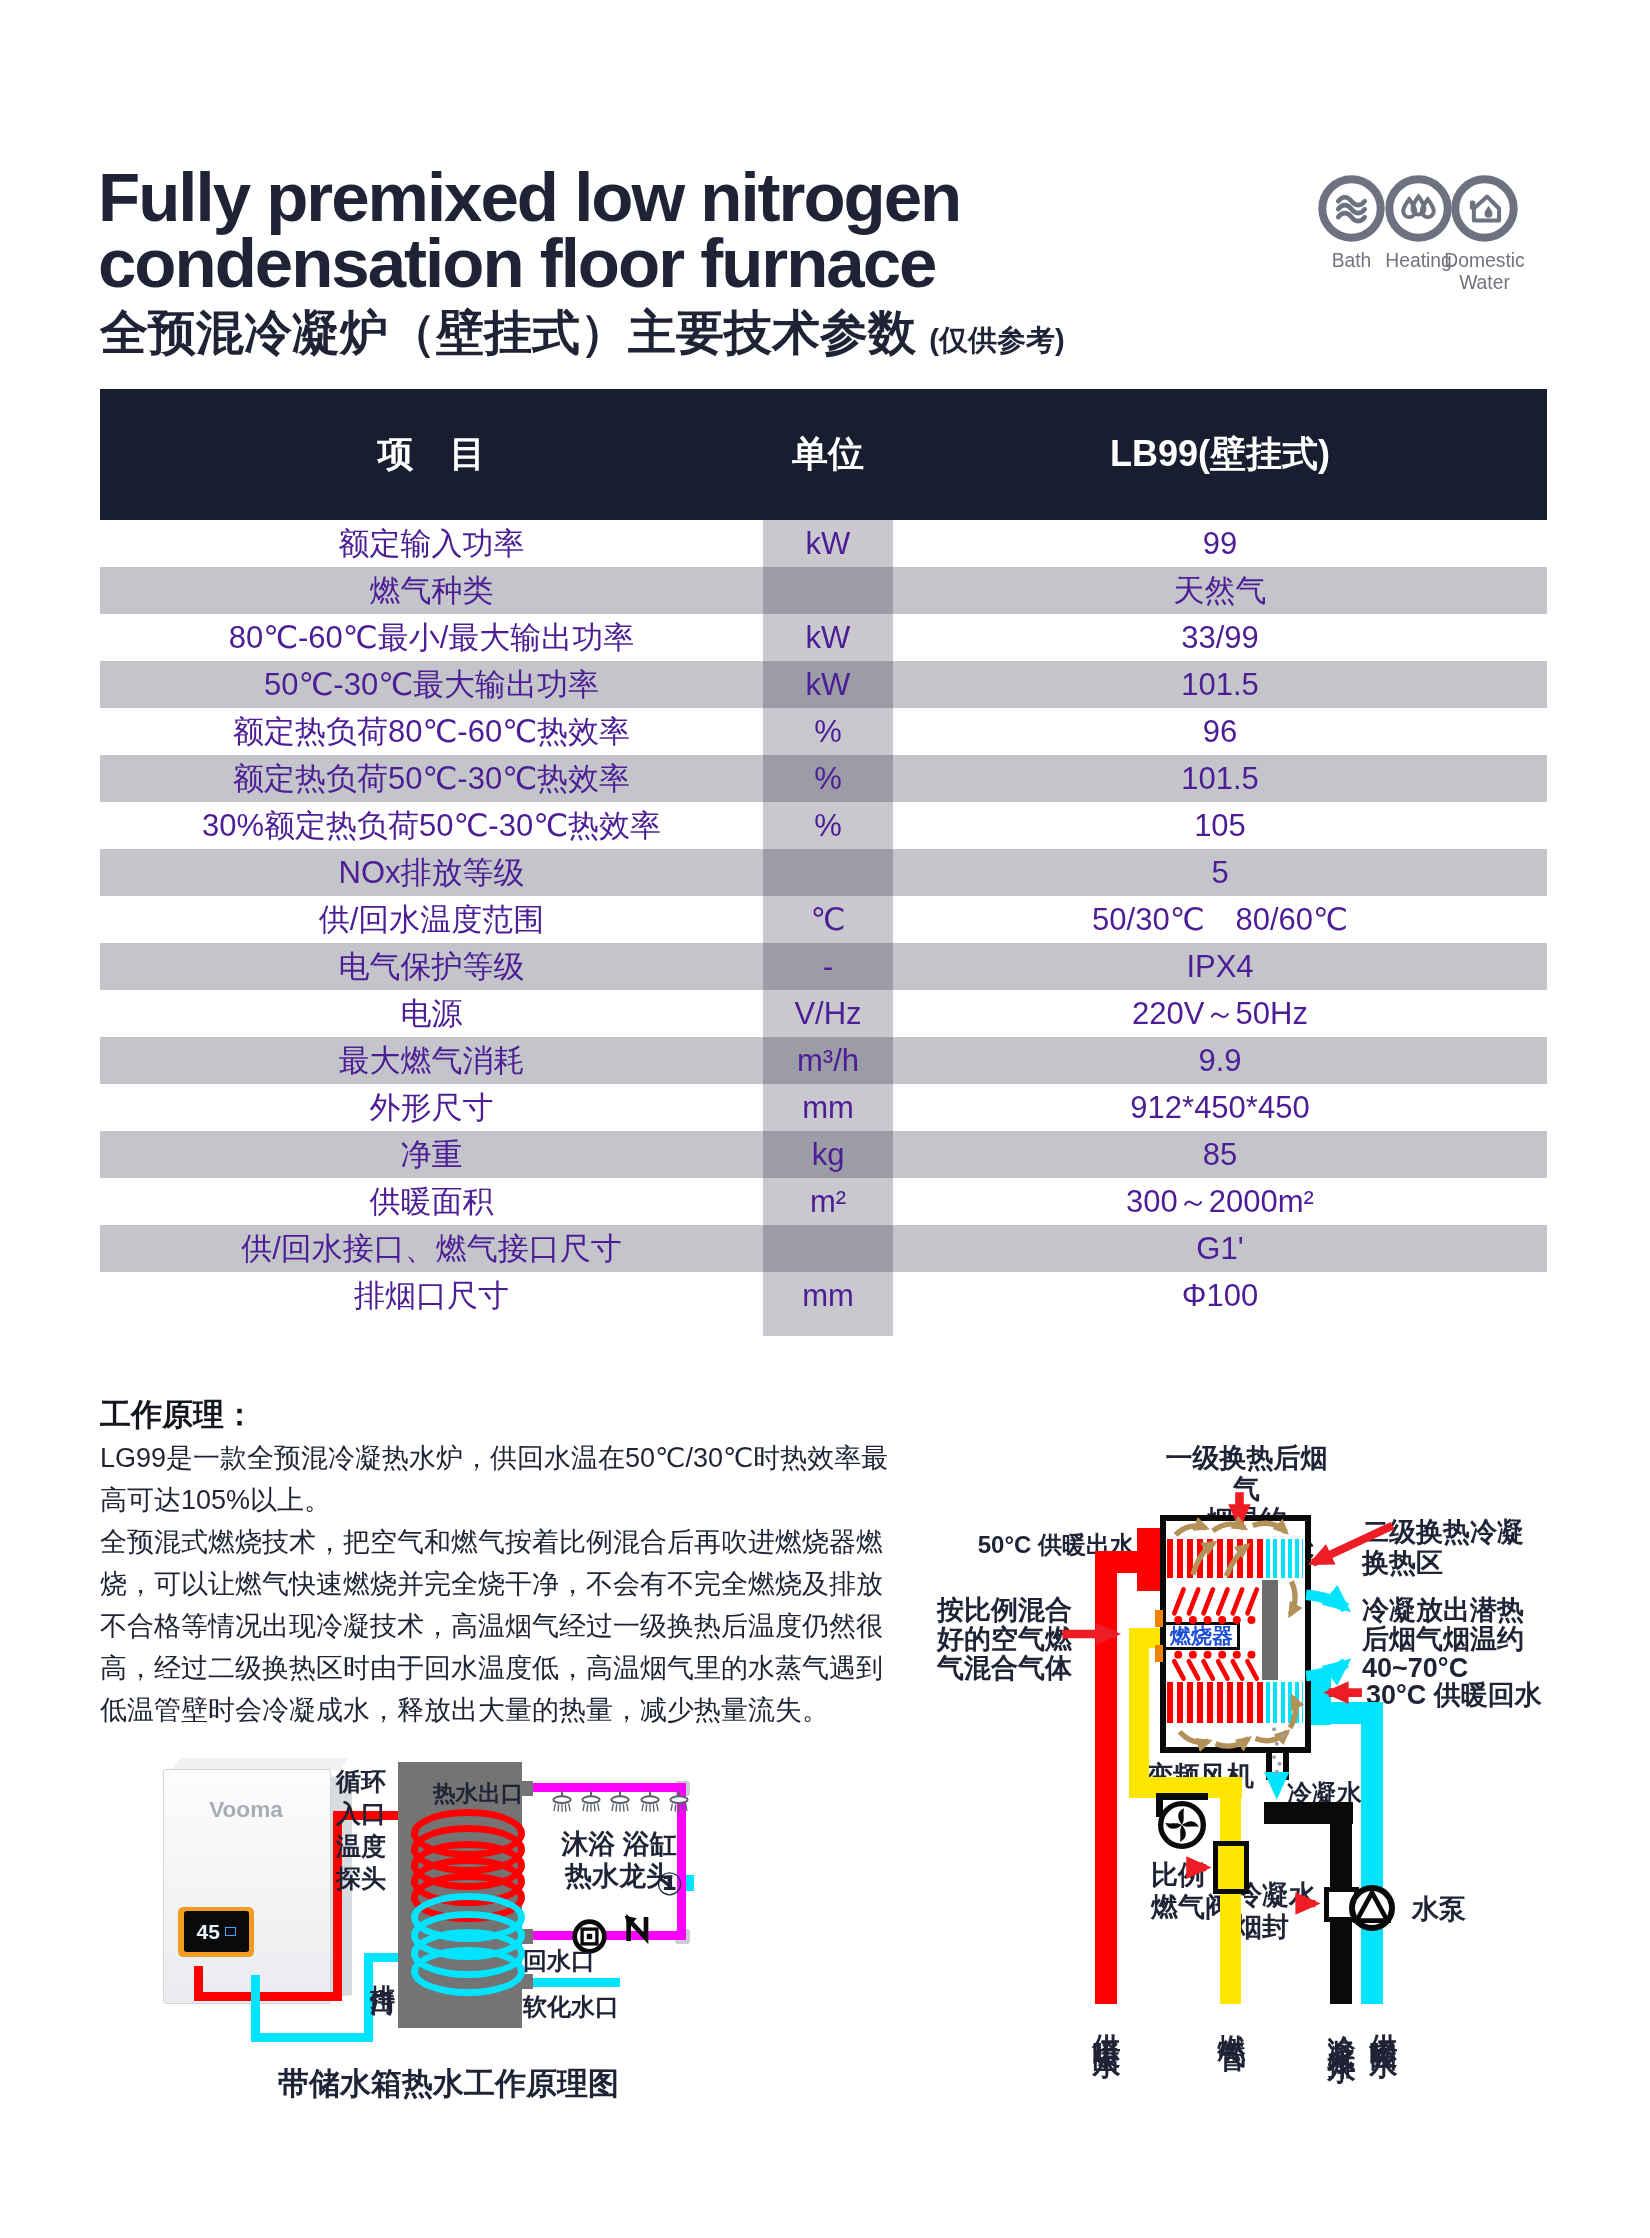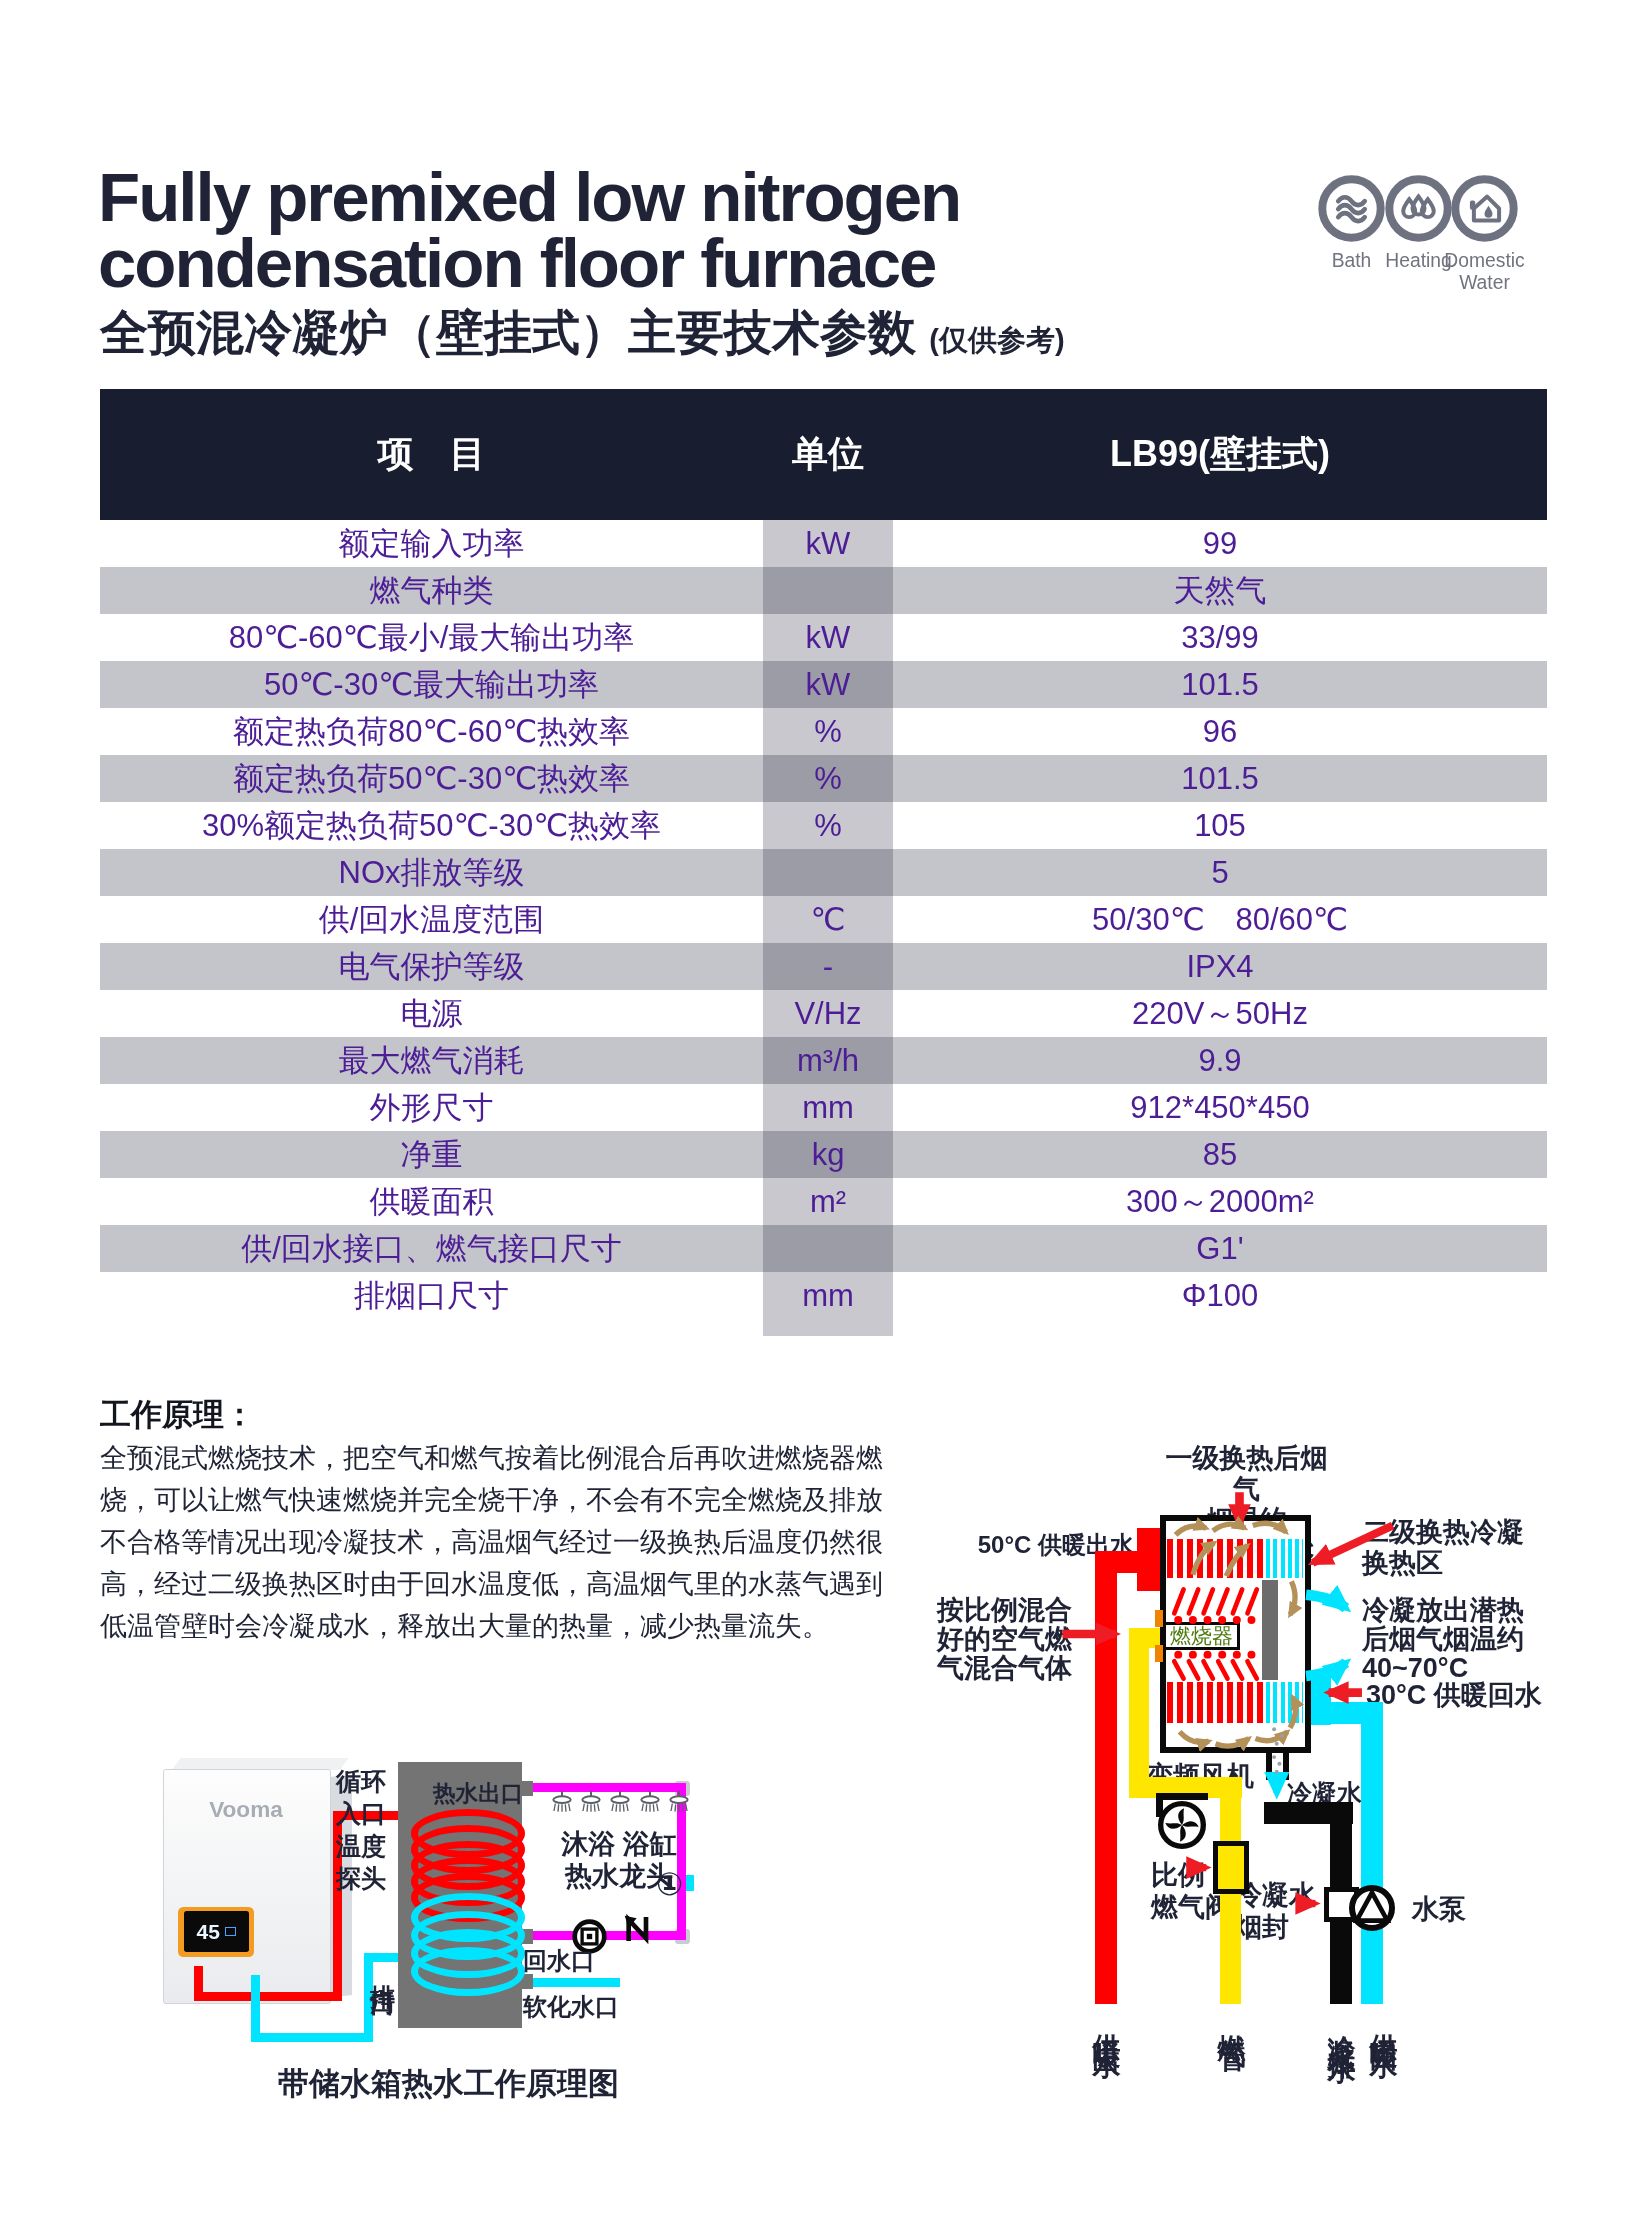--- a/index.html
+++ b/index.html
@@ -175,20 +175,21 @@
           <div class="c1">排烟口尺寸</div>
           <div class="c2">mm</div>
           <div class="c3">Φ100</div>
         </div>
     </div>
     <div style="margin-left:663px;width:130px;height:17.3px;background:#c8c8ce;"></div>
   </div>
 
   <div class="abs wp-head">工作原理：</div>
   <div class="abs wp-body">
+    <p>LG99是一款全预混冷凝热水炉，供回水温在50℃/30℃时热效率最高可达105%以上。</p>
     <p>全预混式燃烧技术，把空气和燃气按着比例混合后再吹进燃烧器燃烧，可以让燃气快速燃烧并完全烧干净，不会有不完全燃烧及排放不合格等情况出现冷凝技术，高温烟气经过一级换热后温度仍然很高，经过二级换热区时由于回水温度低，高温烟气里的水蒸气遇到低温管壁时会冷凝成水，释放出大量的热量，减少热量流失。</p>
   </div>
 
   <div class="abs" style="left:331px;top:1776px;width:21px;height:220px;background:#d8dbdf;transform:skewY(-4deg);"></div>
   <div class="abs" style="left:172px;top:1758px;width:168px;height:12px;background:#f0f1f3;transform:skewX(-35deg);transform-origin:bottom left;"></div>
   <div class="abs" style="left:163px;top:1769px;width:166px;height:233px;background:linear-gradient(#fdfdfd,#e9ebee);border:0.7px solid #d0d3d8;border-radius:2.7px;"></div>
   <div class="abs" style="left:163px;top:1797px;width:166px;text-align:center;font-size:22.6px;font-weight:bold;color:#a8adb5;">Vooma</div>
   <div class="abs" style="left:178px;top:1907px;width:76px;height:50px;background:#f49b22;border-radius:5.3px;"></div>
   <div class="abs" style="left:184px;top:1911px;width:65px;height:41px;background:#0a0a0a;border-radius:2.7px;display:flex;align-items:center;justify-content:center;">
     <span style="color:#eaf6ff;font-size:21px;font-weight:bold;">45</span>
@@ -359,21 +360,21 @@
   <div class="pipe cyan" style="left:1361px;top:1702px;width:22px;height:302px;"></div>
 
   <div class="abs" style="left:1160px;top:1515px;width:151px;height:238px;border:6px solid #0a0a0a;background:#fff;box-sizing:border-box;"></div>
   <div class="fins fr" style="left:1167px;top:1539px;width:98px;height:39px;"></div>
   <div class="fins fc" style="left:1266px;top:1539px;width:37px;height:39px;"></div>
   <div class="fins fr" style="left:1167px;top:1682px;width:98px;height:41px;"></div>
   <div class="fins fc" style="left:1266px;top:1682px;width:37px;height:41px;"></div>
   <div class="abs" style="left:1262px;top:1580px;width:16px;height:100px;background:#6c6c6c;"></div>
   <div class="abs" style="left:1155px;top:1610px;width:8px;height:17.3px;background:#f08300;"></div>
   <div class="abs" style="left:1155px;top:1645px;width:8px;height:17.3px;background:#f08300;"></div>
-  <div class="abs" style="left:1163px;top:1622px;width:77px;height:28px;background:#fff;border:3.3px solid #0a0a0a;box-sizing:border-box;display:flex;align-items:center;justify-content:center;font-size:21px;font-weight:normal;color:#4d7c0f;">燃烧器</div>
+  <div class="abs" style="left:1163px;top:1622px;width:77px;height:28px;background:#fff;border:3.3px solid #0a0a0a;box-sizing:border-box;display:flex;align-items:center;justify-content:center;font-size:21px;font-weight:bold;color:#1d4ed8;">燃烧器</div>
 
   <div class="abs" style="left:1266px;top:1752px;width:6px;height:28px;background:#0a0a0a;"></div>
   <div class="abs" style="left:1283px;top:1752px;width:6px;height:28px;background:#0a0a0a;"></div>
 
   <div class="abs" style="left:1324px;top:1887px;width:35px;height:35px;background:#fff;border:5.3px solid #0a0a0a;box-sizing:border-box;"></div>
 
   <div class="abs" style="left:1213px;top:1841px;width:36px;height:53px;background:#ffe600;border:5.3px solid #0a0a0a;box-sizing:border-box;"></div>
 
   <div class="abs" style="left:1156px;top:1793px;width:52px;height:6.7px;background:#0a0a0a;"></div>
   <div class="abs" style="left:1156px;top:1793px;width:6.7px;height:24px;background:#0a0a0a;"></div>

